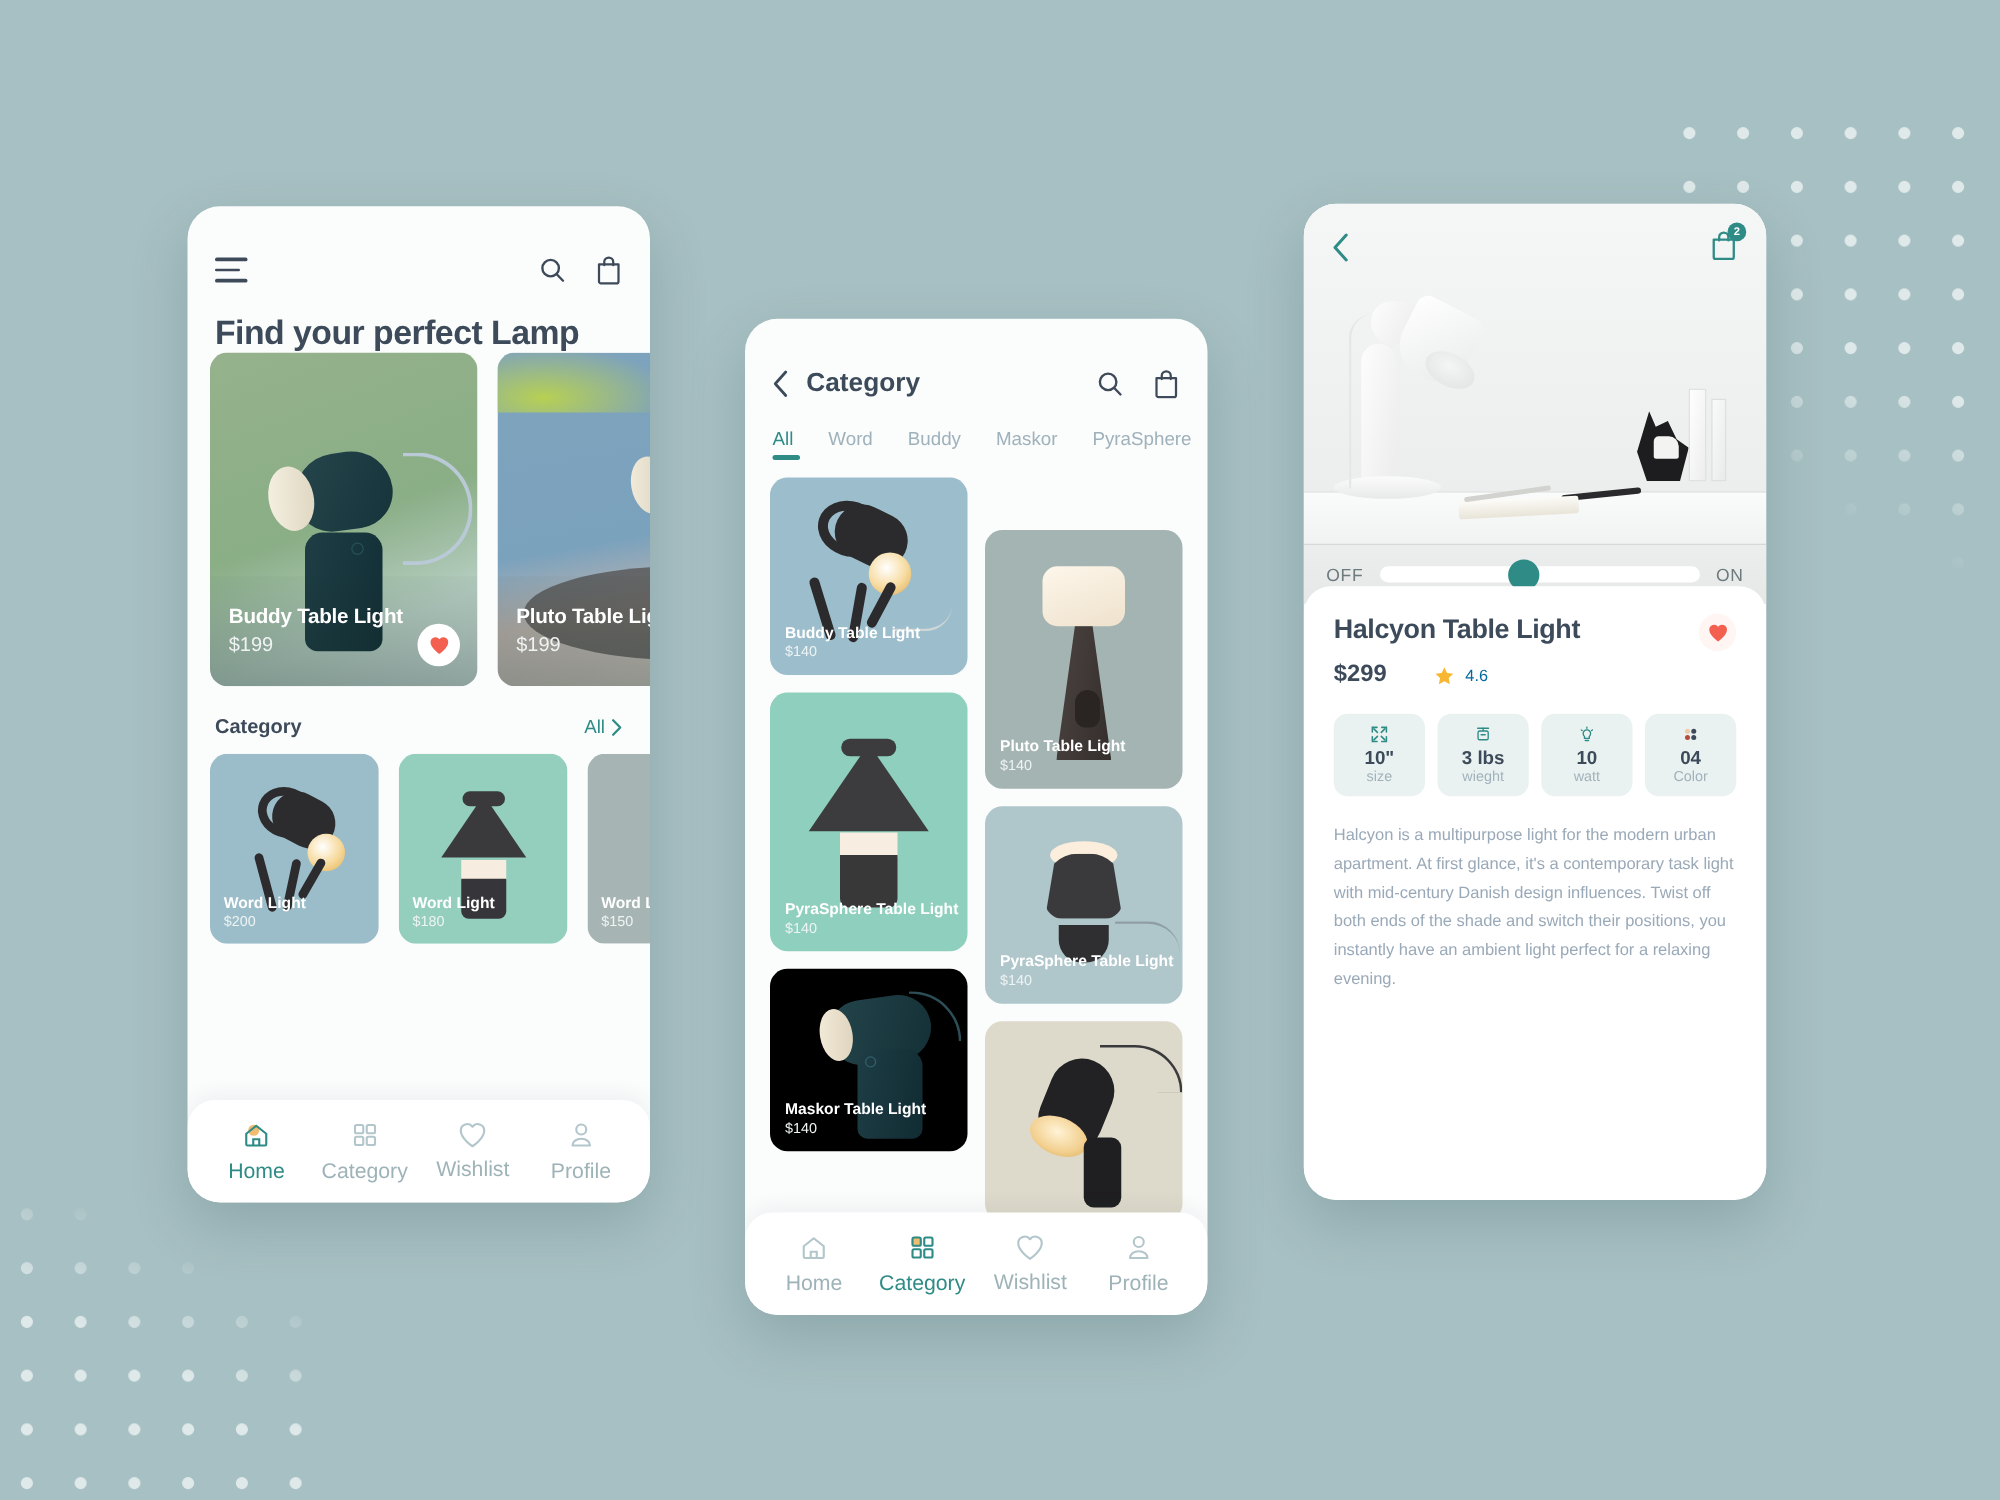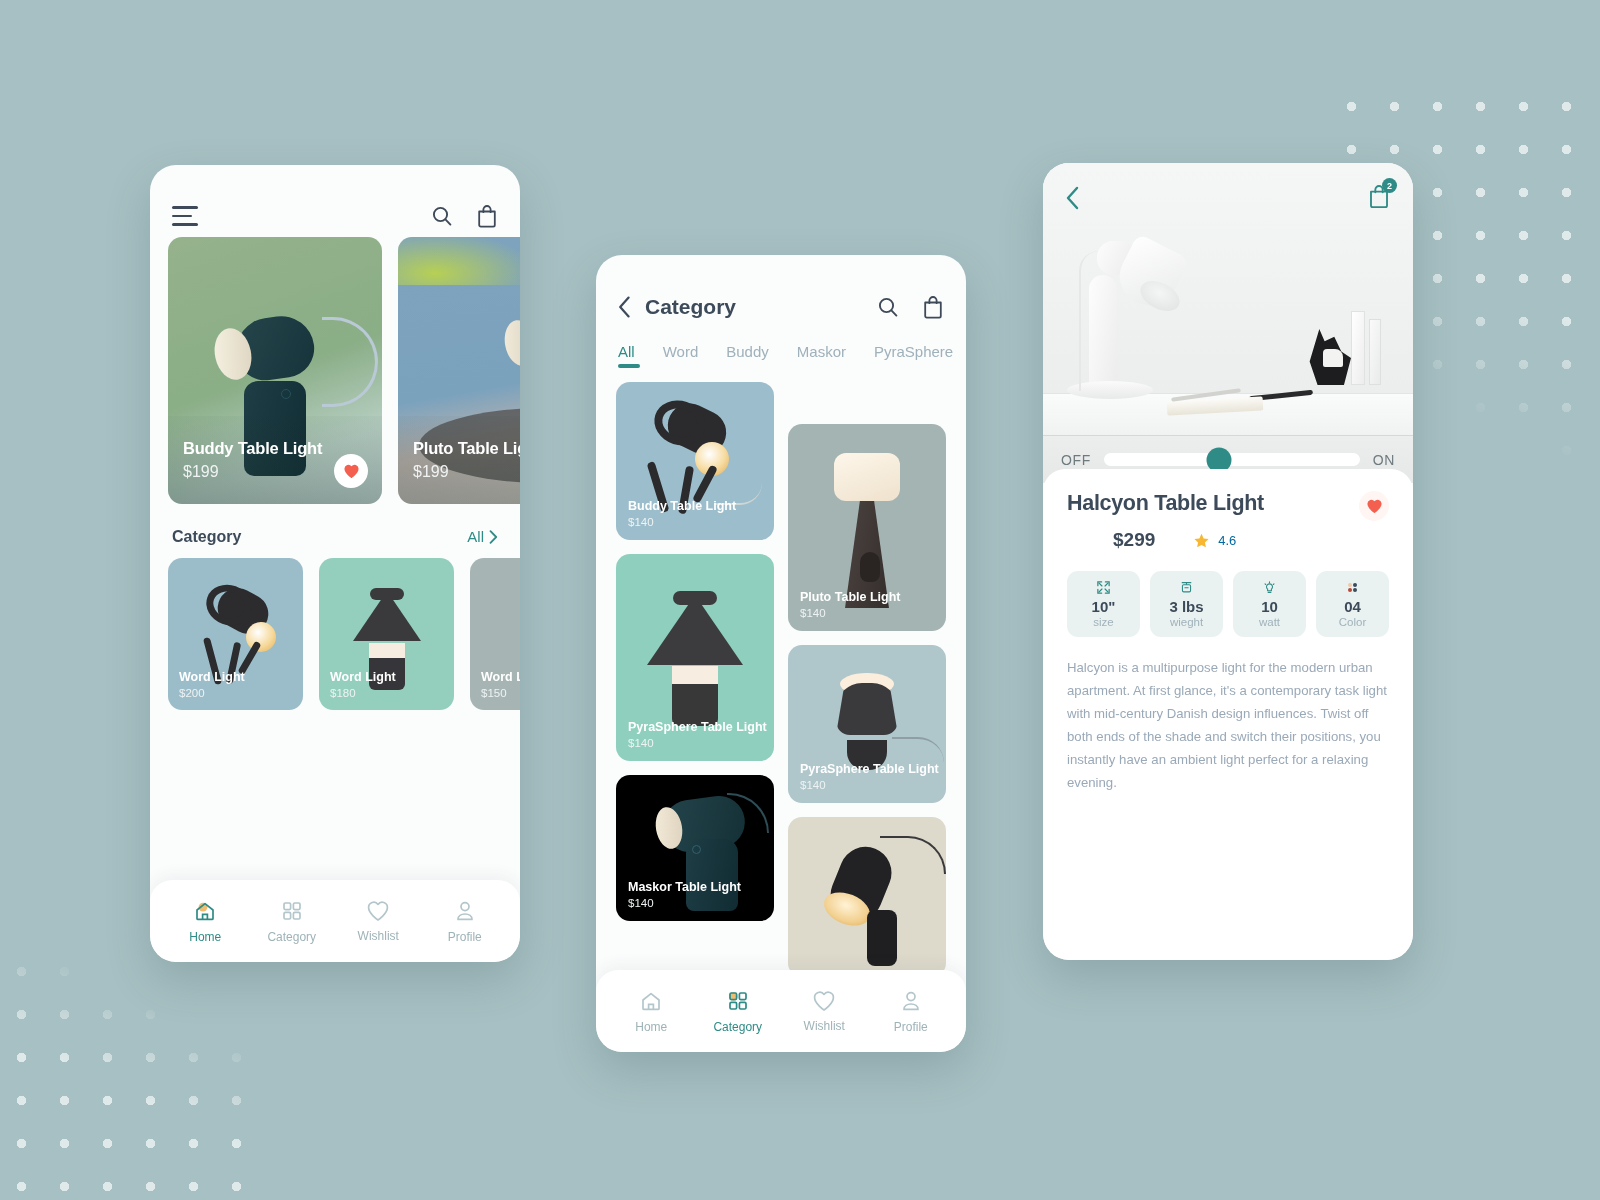--- a/index.html
+++ b/index.html
@@ -117,21 +117,21 @@
     position: absolute; left: 0; right: 0; bottom: 0; height: 82px;
     background: #fff; border-radius: 22px 22px 26px 26px;
     box-shadow: 0 -4px 16px rgba(60,90,95,0.07);
     display: flex; align-items: center; justify-content: space-around;
     padding: 0 12px;
   }
   .nav-item {
     display: flex; flex-direction: column; align-items: center; gap: 7px;
     cursor: pointer; width: 74px;
   }
-  .nav-label { font-size: 12px; color: #9eb3b8; }
+  .nav-label { font-size: 17px; color: #9eb3b8; }
   .nav-item.active .nav-label { color: #2e8b86; font-weight: normal; }
 
   
   .cat-header {
     display: flex; align-items: center; gap: 14px;
     padding: 30px 22px 0 22px; height: 74px;
   }
   .cat-title { font-size: 21px; font-weight: bold; color: #3c4a5a; }
 
   .tabs {
@@ -200,21 +200,21 @@
   }
   .title-row { display: flex; align-items: flex-start; }
   .prod-title {
     font-size: 21.5px; font-weight: bold; color: #3c4a5a; letter-spacing: -0.3px;
   }
   .heart-circle {
     margin-left: auto; width: 30px; height: 30px; border-radius: 50%;
     background: #fff5f3; display: flex; align-items: center; justify-content: center;
     cursor: pointer; flex: 0 0 auto;
   }
-  .price-row { display: flex; align-items: center; gap: 38px; margin-top: 8px; margin-left: 46px; }
+  .price-row { display: flex; align-items: center; gap: 38px; margin-top: 8px; }
   .prod-price { font-size: 19px; font-weight: bold; color: #3c4a5a; }
   .rating { display: flex; align-items: center; gap: 8px; }
   .rating-val { font-size: 13px; color: #0369a1; }
 
   .specs { display: flex; gap: 10px; margin-top: 20px; }
   .spec {
     flex: 1; background: #eaf2f1; border-radius: 11px;
     padding: 8px 4px 9px 4px; text-align: center; cursor: pointer;
   }
   .spec-icon { height: 16px; display: flex; align-items: center; justify-content: center; }
@@ -264,20 +264,21 @@
       </div>
       <div class="icon-btn">
         <svg width="22" height="24" viewBox="0 0 22 24" fill="none" stroke="#3e4a59" stroke-width="1.8">
           <path d="M3.2 7.5h15.6v13.6a1.6 1.6 0 0 1-1.6 1.6H4.8a1.6 1.6 0 0 1-1.6-1.6z" stroke-linejoin="round"></path>
           <path d="M7.4 8.2V5.6a3.6 3.6 0 0 1 7.2 0v2.6" stroke-linecap="round"></path>
         </svg>
       </div>
     </div>
   </div>
 
+  <div class="page-title">Find your perfect Lamp</div>
 
 
   <div class="popular-row">
 
     <div class="popular-card">
       <div class="lampimg" style="background:linear-gradient(160deg,#95b28c 0%,#8aae86 50%,#b8cfc4 78%,#cddedb 100%);">
         <div style="position:absolute;left:50%;top:30%;transform:translateX(-50%) rotate(-8deg);width:78px;height:62px;background:linear-gradient(120deg,#25464c,#16333a);border-radius:34px 34px 30px 30px;"></div>
         <div style="position:absolute;left:22%;top:34%;width:36px;height:52px;background:linear-gradient(100deg,#f6f1e2,#ddd5c0);border-radius:50%;transform:rotate(-12deg);"></div>
         <div style="position:absolute;left:50%;top:54%;transform:translateX(-50%);width:62px;height:95px;background:linear-gradient(100deg,#1e3d44,#122f36);border-radius:14px 14px 10px 10px;"></div>
         <div style="position:absolute;left:53%;top:57%;width:10px;height:10px;border:1.4px solid #27505a;border-radius:50%;"></div>

